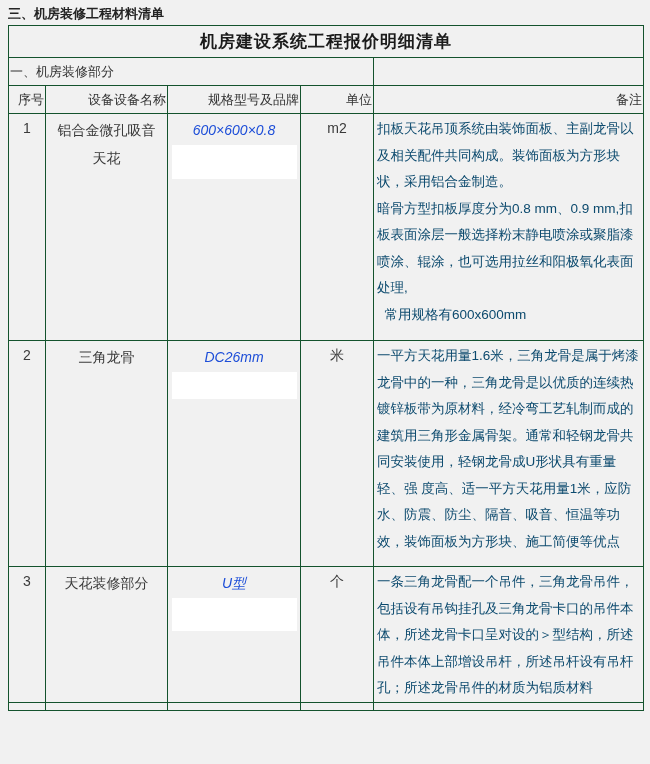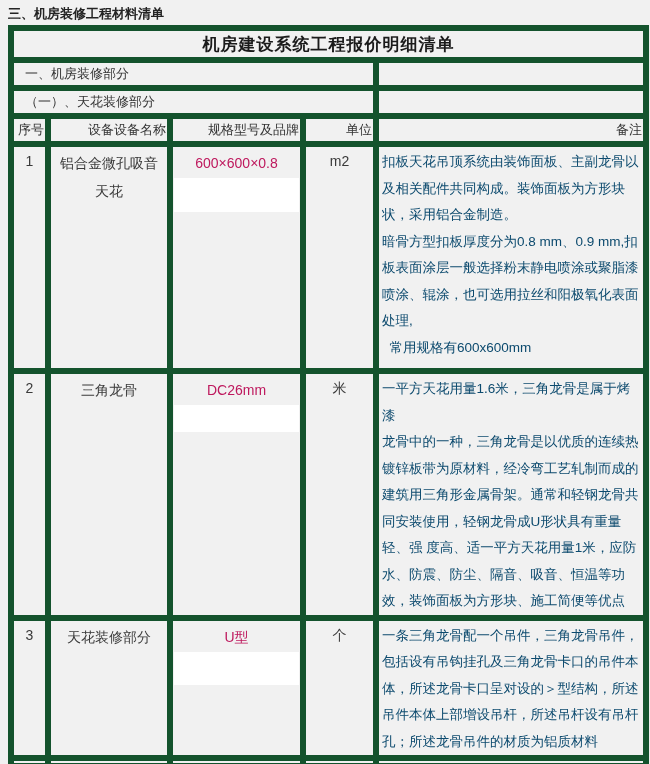--- a/index.html
+++ b/index.html
@@ -14,49 +14,49 @@
     padding:6px 0 0 8px;
     font-size:13px;font-weight:bold;color:#242424;
     height:15px;line-height:15px;
   }
   table.quote{
     margin:4px 0 0 8px;
     border-collapse:collapse;table-layout:fixed;width:635px;
     background:#f1f1f1;
   }
   table.quote td,table.quote th{
-    border:6px solid #14532d;
+    border:1px solid #14532d;
     overflow:hidden;
     box-sizing:border-box;
   }
   .title-row td{
     height:32px;text-align:center;vertical-align:middle;
     font-size:17px;font-weight:bold;color:#1b1b1b;
     letter-spacing:1px;
   }
   .section-row td{
     height:28px;font-size:13px;color:#333;
-    padding:0 0 0 11px;vertical-align:middle;text-align:left;
+    padding:0 0 0 1px;vertical-align:middle;text-align:left;
   }
   .header-row th{
     height:28px;font-size:13px;font-weight:normal;color:#333;
     text-align:right;vertical-align:middle;
   }
   .c-no,.c-unit{
     text-align:center;vertical-align:top;
     font-size:14px;padding-top:6px;color:#3a3a3a;
   }
   .c-name{
     text-align:center;vertical-align:top;
     font-size:14px;line-height:28px;color:#3a3a3a;
     padding:2px 8px 0 8px;
   }
   .c-spec{
     text-align:center;vertical-align:top;
-    font-size:14px;color:#be185d;padding-top:6px;
+    font-size:14px;color:#1d4ed8;padding-top:6px;font-style:italic;
   }
   .spec-text{line-height:20px;}
   .whitebox{background:#ffffff;width:125px;margin:5px auto 0 auto;}
   .wb-1{height:34px;}
   .wb-2{height:27px;}
   .wb-3{height:33px;}
   .c-remark{
     font-size:13.5px;line-height:26.5px;color:#0c4a6e;
     vertical-align:top;text-align:left;
     padding:2px 2px 0 3px;
@@ -87,24 +87,20 @@
     <tbody>
         <tr class="title-row">
       <td colspan="5">机房建设系统工程报价明细清单</td>
     </tr>
 
     <tr class="section-row">
       <td colspan="4">一、机房装修部分</td>
       <td></td>
     </tr>
 
-    <tr class="section-row">
-      <td colspan="4">（一）、天花装修部分</td>
-      <td></td>
-    </tr>
 
 
     <tr class="header-row">
       <th>序号</th>
       <th>设备设备名称</th>
       <th>规格型号及品牌</th>
       <th>单位</th>
       <th>备注</th>
     </tr>
 

